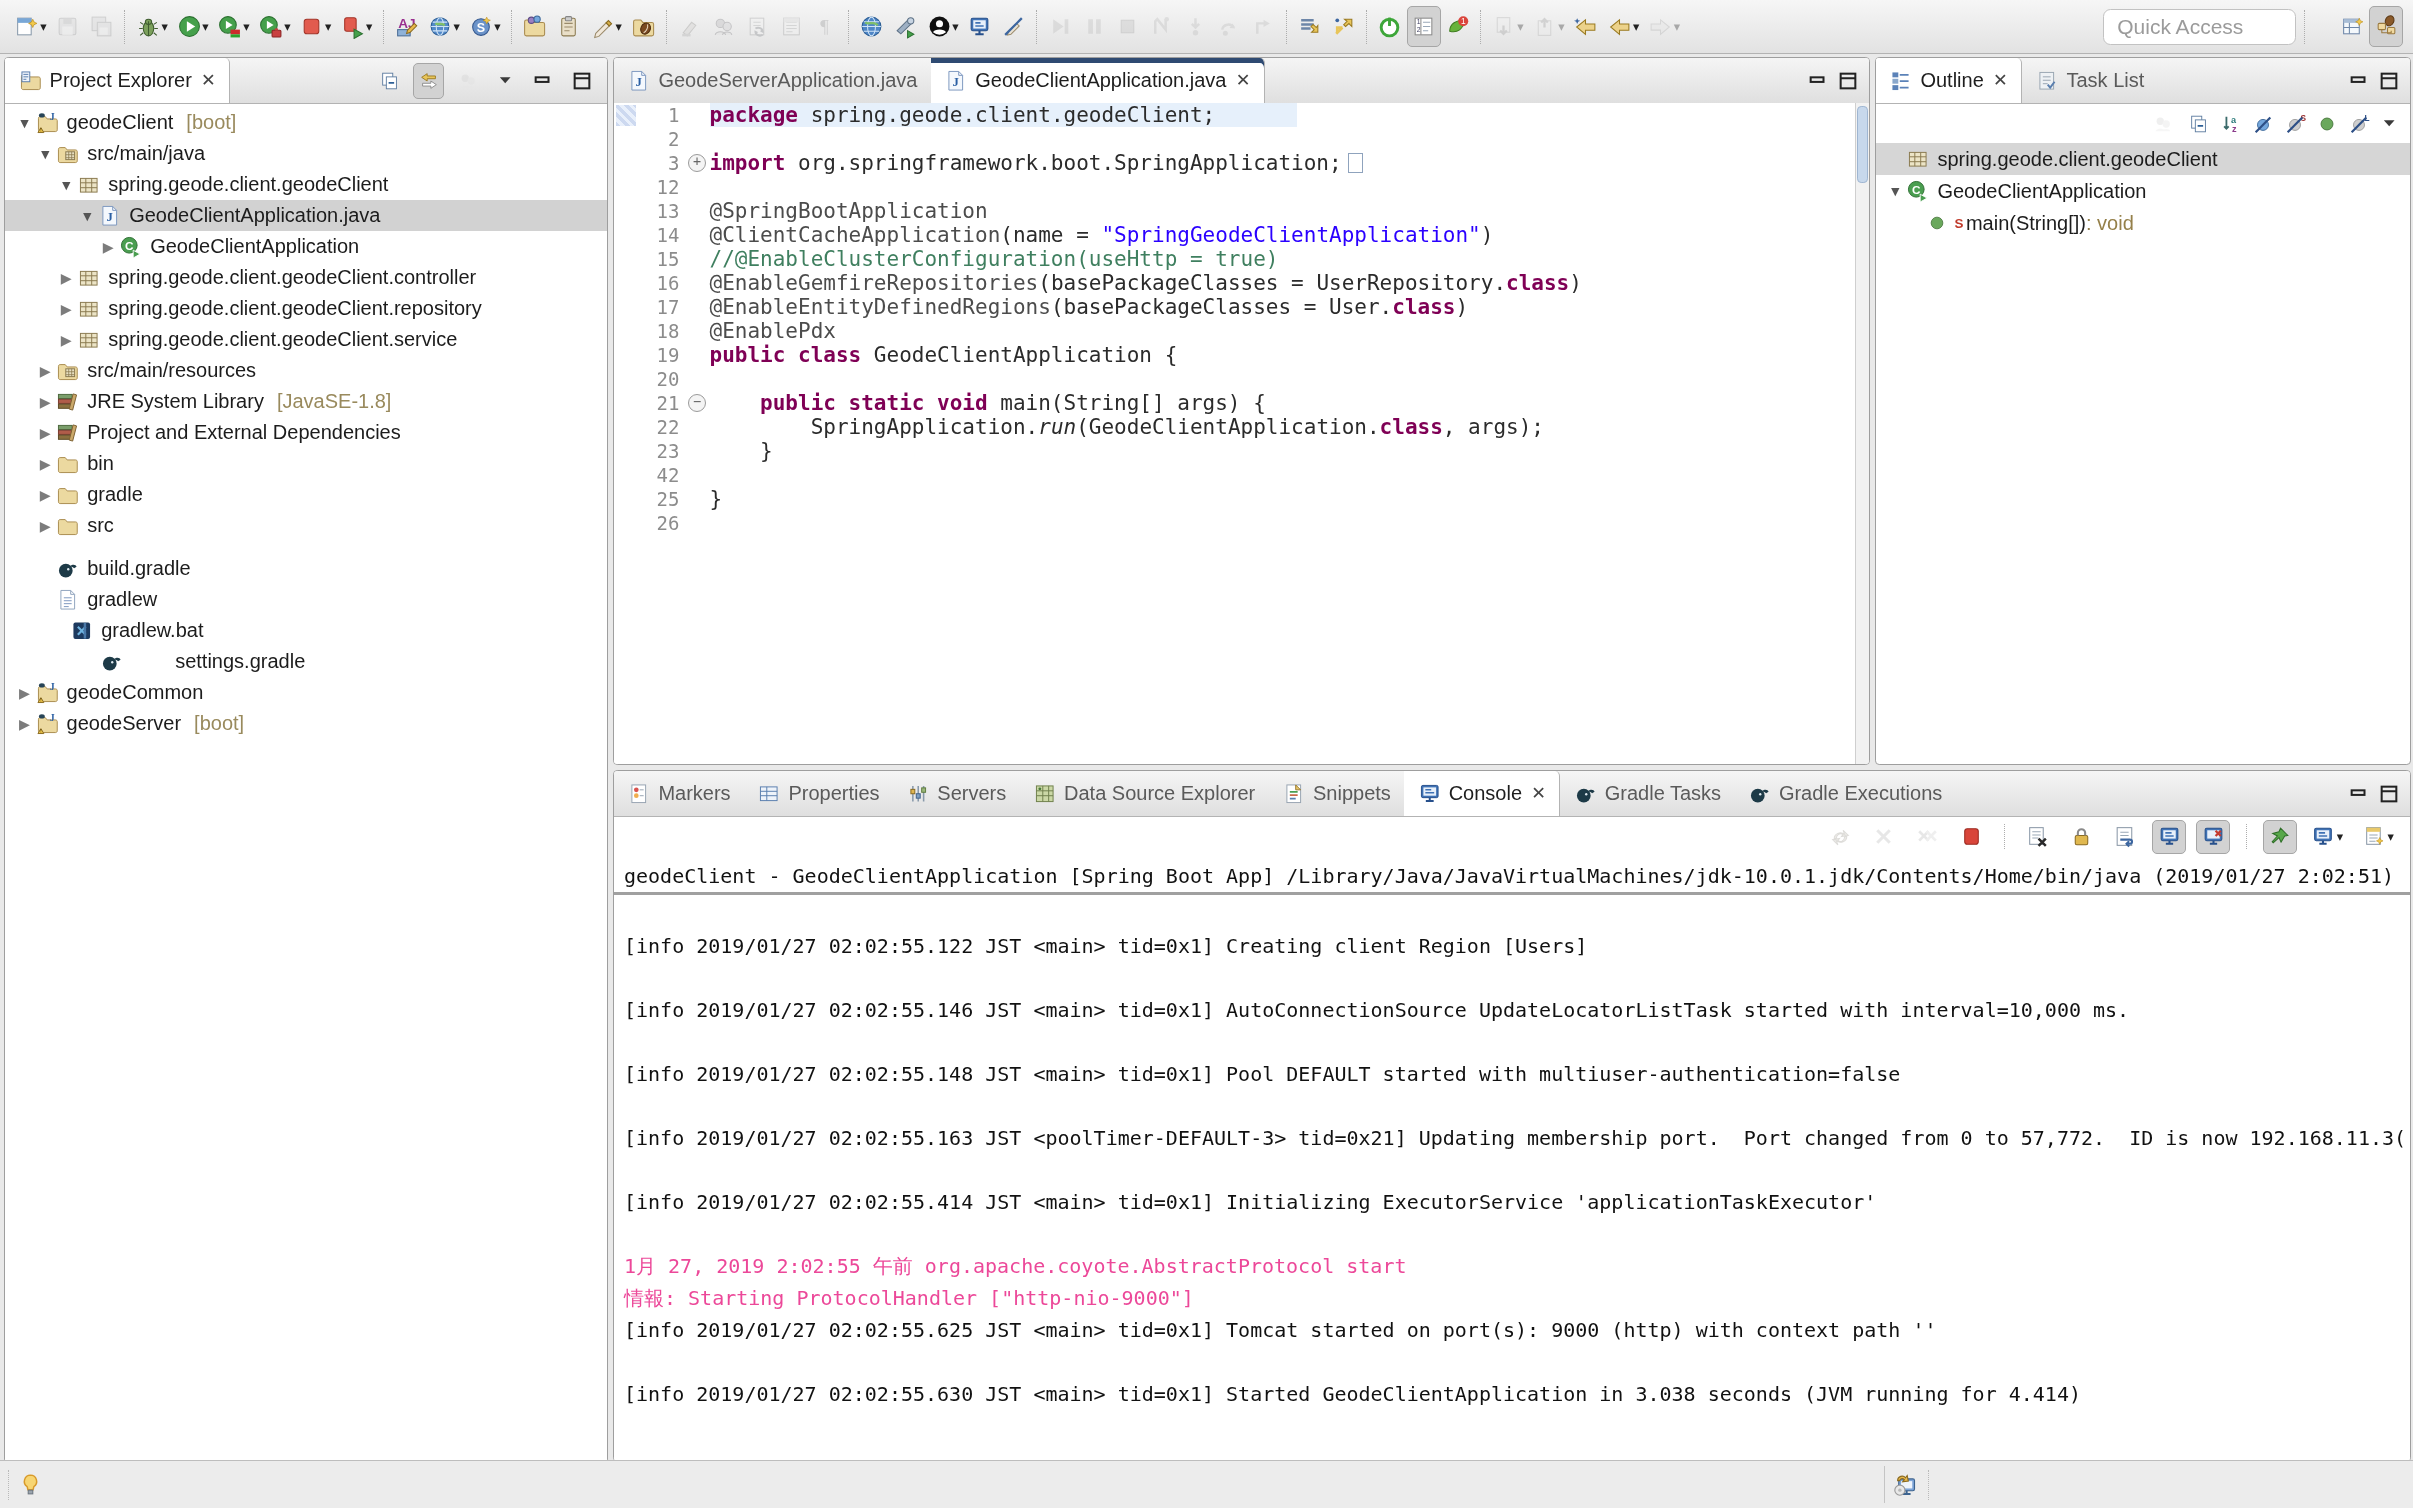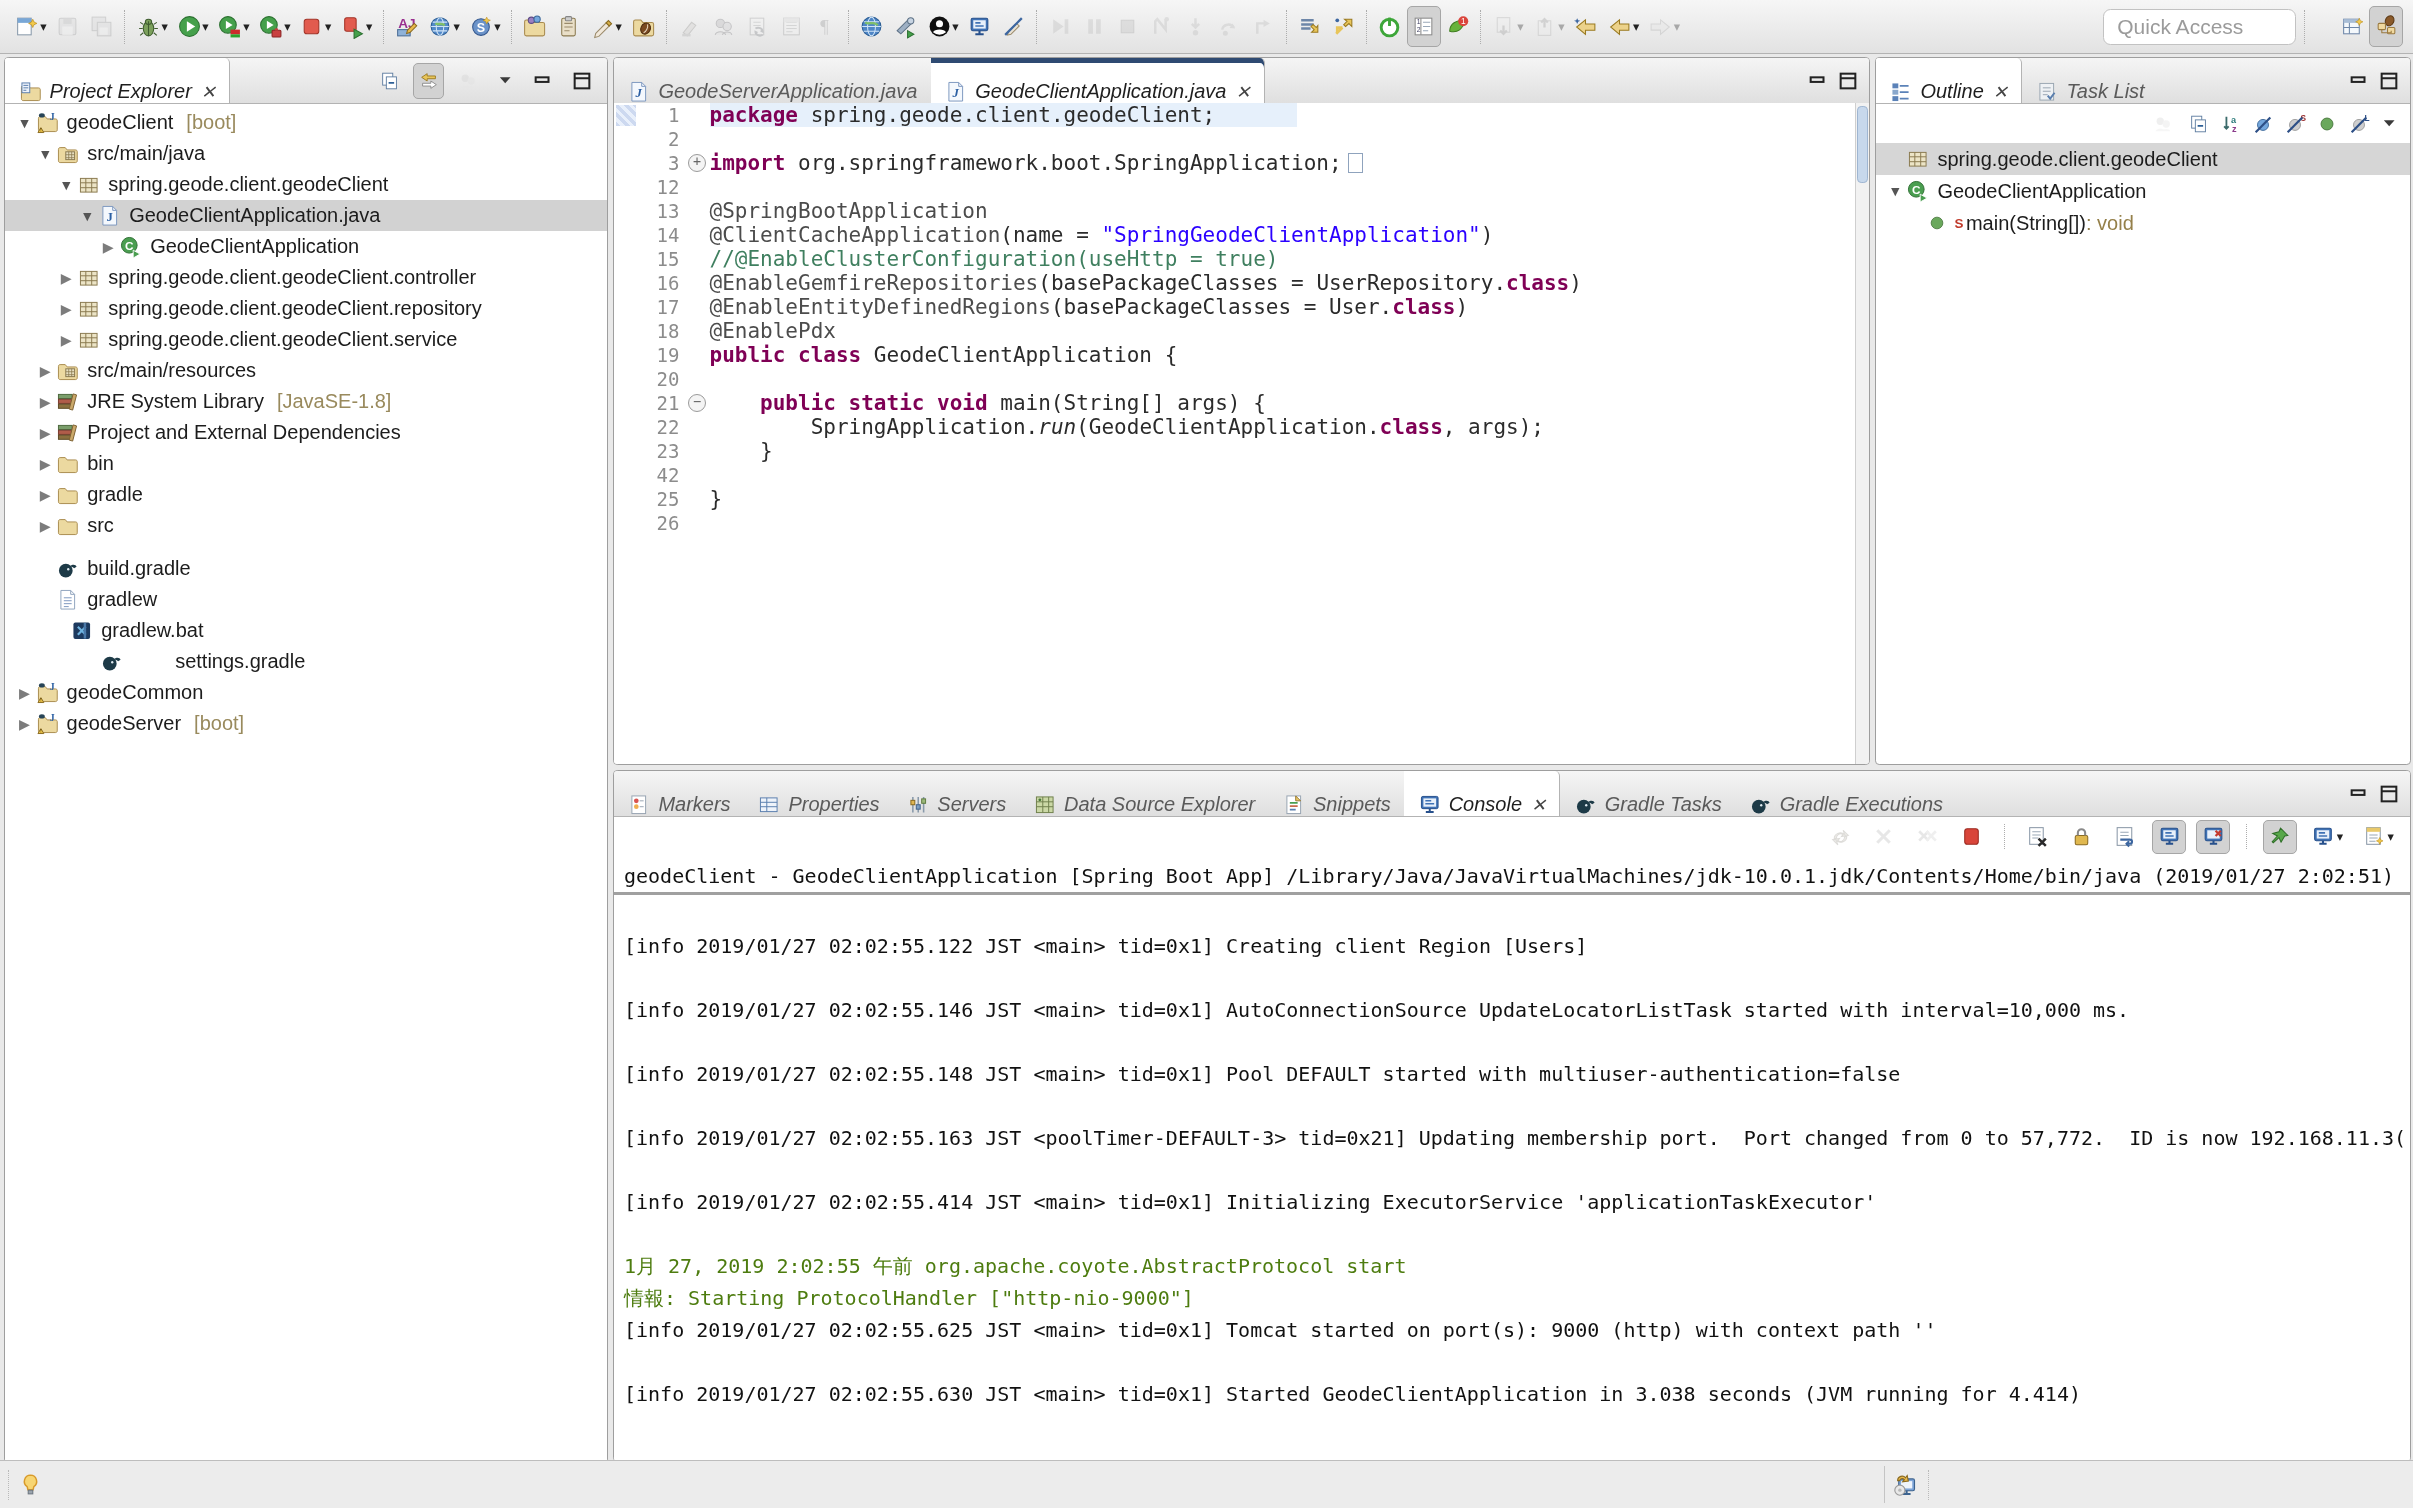--- a/index.html
+++ b/index.html
@@ -18,21 +18,21 @@
   .icon svg{display:block;}
   #quick-access{margin-left:auto;width:164px;height:34px;background:#fff;border:0.8px solid #c2c2c2;border-radius:7.5px;
     display:flex;align-items:center;padding:0 13.4px;color:#9b9b9b;font-size:21px;}
   #persp{display:flex;align-items:center;margin-left:22px;}
   .dotsep{width:0;height:34px;border-left:0.8px dotted #adadad;margin:0 8.4px;}
 
   
   .panel{position:absolute;background:#fff;border:0.8px solid #9e9e9e;border-radius:4.2px;overflow:hidden;}
   .view-header{height:45px;background:linear-gradient(#f5f5f5,#dfdfdf);border-bottom:0.8px solid #b3b3b3;
     display:flex;align-items:stretch;}
-  .tab{display:flex;align-items:flex-end;gap:7.5px;padding:0 13.4px;font-size:20px;color:#5a5a5a;white-space:nowrap;font-style:italic;}
+  .tab{display:flex;align-items:center;gap:7.5px;padding:0 13.4px;font-size:20px;color:#5a5a5a;white-space:nowrap;}
   .tab.active{background:#fff;border-right:0.8px solid #b3b3b3;color:#1e1e1e;border-top-right-radius:5px;}
   .tab .close{font-size:17.6px;color:#444;margin-left:1.7px;}
   .etab.active{box-shadow:inset 0 5px 0 #2e4a72;}
   .hdr-btns{margin-left:auto;display:flex;align-items:center;gap:8.4px;padding-right:10px;}
   .hdr-btn{display:flex;align-items:center;justify-content:center;}
 
   
   .tree{padding-top:3.4px;}
   .trow{height:31px;display:flex;align-items:center;font-size:20px;color:#1c1c1c;cursor:default;white-space:nowrap;}
   .trow.sel{background:#d2d2d2;}
@@ -64,21 +64,21 @@
   
   .mini-toolbar{height:39px;display:flex;align-items:center;justify-content:flex-end;gap:10px;padding:0 11.7px;background:#fff;}
   .orow{height:32px;display:flex;align-items:center;font-size:20px;color:#1c1c1c;white-space:nowrap;}
   .orow.sel{background:#d6d6d6;}
   .ret{color:#95804a;}
   .ssup{color:#c03a2b;font-size:13.4px;font-weight:bold;vertical-align:super;margin-right:2.5px;}
 
   
   #console-text{position:absolute;left:0;top:84px;right:0;bottom:0;background:#fff;overflow:hidden;padding:5px 0 0 10px;}
   .cline{height:32px;line-height:32px;font-family:"DejaVu Sans Mono",monospace;font-size:20px;white-space:pre;color:#111;}
-  .cline.err{color:#4d7c0f;}
+  .cline.err{color:#ec4899;}
   .crule{height:2.5px;background:#a0a0a0;margin:0 0 3.4px -10px;}
 
   
   #statusbar{position:absolute;left:0;bottom:0;width:2413px;height:47px;background:#ececec;border-top:0.8px solid #bdbdbd;
     display:flex;align-items:center;}
   .grip{width:0;height:30px;border-left:1.7px dotted #b9b9b9;margin:0 8.4px;}
   .sb-sep{width:0;height:37px;border-left:0.8px solid #c4c4c4;margin:0 6.7px;}
 </style>
 </head>
 <body>

